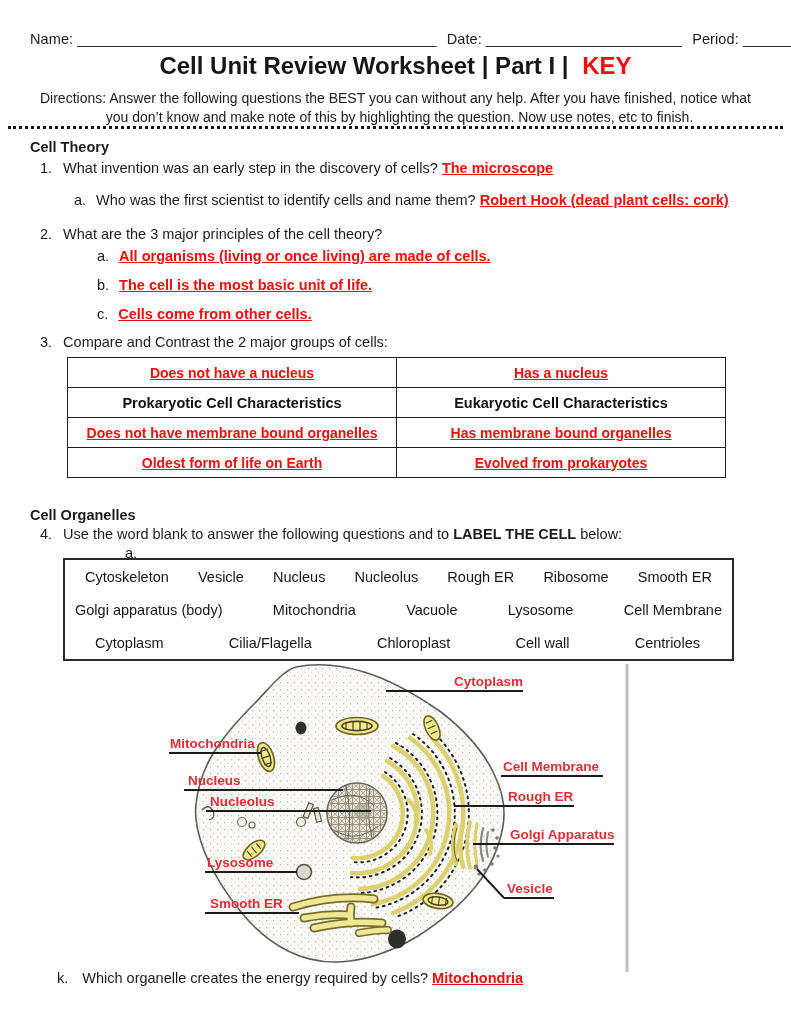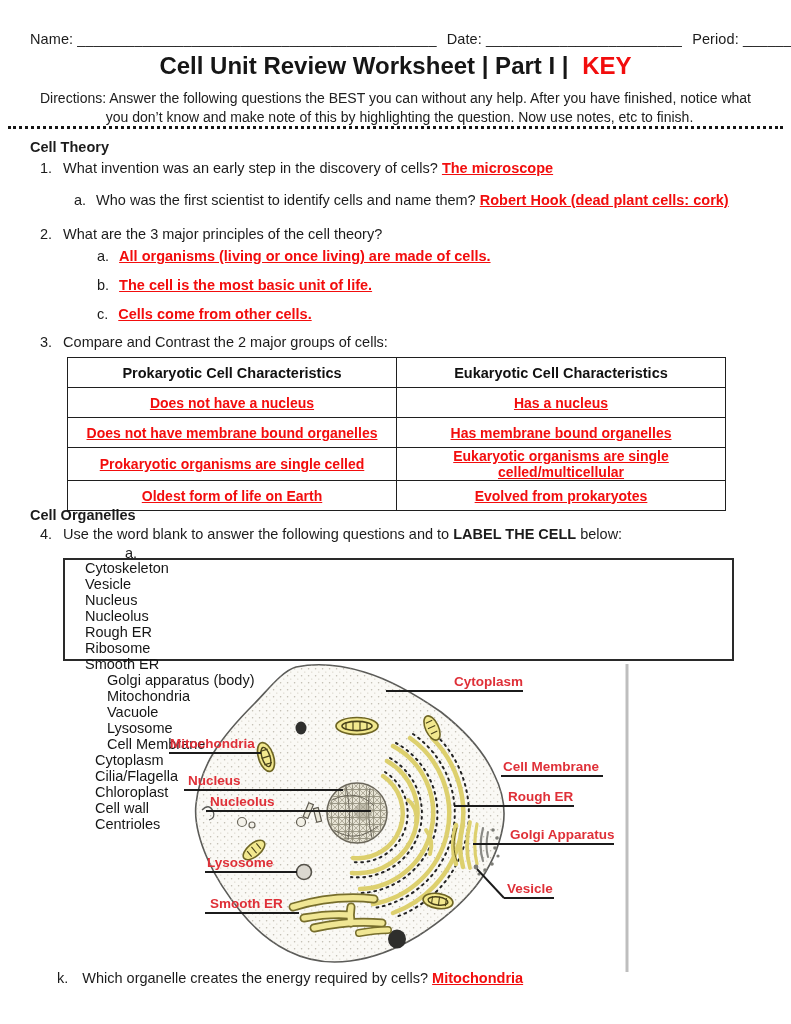--- a/index.html
+++ b/index.html
@@ -30,23 +30,23 @@
   table.cmp th,table.cmp td{
     border:1.6px solid #1f1f1f;text-align:center;vertical-align:middle;
     height:29px;padding:0 4px;font-size:14px;
   }
   table.cmp th{font-weight:bold;font-size:14.5px;color:#111;}
   table.cmp td{color:var(--answer-red);font-weight:bold;text-decoration:underline;}
   .wordbank{
     left:63px;top:558px;width:667px;height:99px;border:2px solid #2a2a2a;
     display:flex;flex-direction:column;justify-content:space-around;background:#fff;
   }
-  .wb-row{display:flex;justify-content:flex-end;font-size:14.5px;color:#161616;flex-direction:column;}
+  .wb-row{display:flex;justify-content:space-between;font-size:14.5px;color:#161616;}
   .wb-row.r1{padding:0 20px;}
-  .wb-row.r2{padding:0 10px;margin-left:32px;}
+  .wb-row.r2{padding:0 10px;}
   .wb-row.r3{padding:0 32px 0 30px;}
   .diagram{left:146px;top:660px;width:504px;height:315px;}
   .dlabel{
     position:absolute;color:var(--label-red);font-weight:bold;font-size:13.5px;
     white-space:nowrap;line-height:1;
   }
   .kline{left:57px;top:970px;white-space:nowrap;}
 </style>
 </head>
 <body>
@@ -96,34 +96,30 @@
   <span class="qletter">c.</span><span class="answer">Cells come from other cells.</span>
 </div>
 
 <div class="abs q" style="top:334px;">
   <span class="qnum">3.</span><span>Compare and Contrast the 2 major groups of cells:</span>
 </div>
 
 <table class="cmp">
   <tbody>
       <tr>
+    <td>Does not have a  nucleus</td>
+    <td>Has a nucleus</td>
+  </tr>
+  <tr>
     <th>Prokaryotic Cell Characteristics</th>
     <th>Eukaryotic Cell Characteristics</th>
   </tr>
   <tr>
-    <td>Does not have a  nucleus</td>
-    <td>Has a nucleus</td>
-  </tr>
-  <tr>
     <td>Does not have membrane bound organelles</td>
     <td>Has membrane bound organelles</td>
-  </tr>
-  <tr>
-    <td>Prokaryotic organisms are single celled</td>
-    <td>Eukaryotic organisms are single celled/multicellular</td>
   </tr>
   <tr>
     <td>Oldest form of life on Earth</td>
     <td>Evolved from prokaryotes</td>
   </tr>
 </tbody>
   </table>
 
 <div class="abs section-heading" style="top:507px;text-align:right;">Cell Organelles</div>
 

